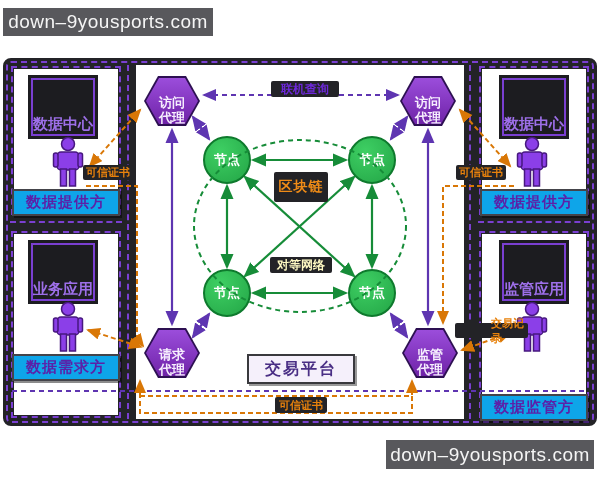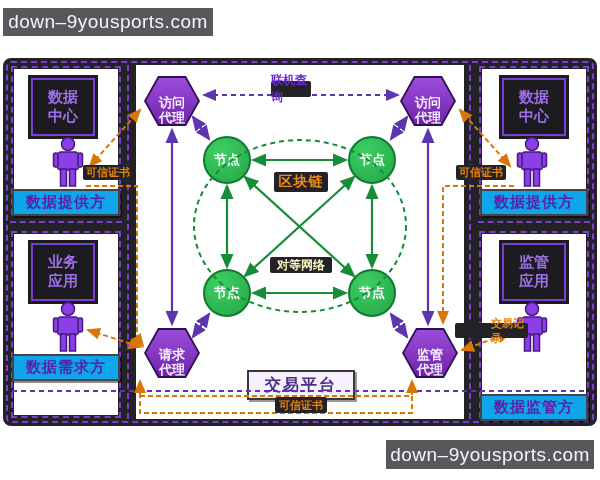--- a/index.html
+++ b/index.html
@@ -1,20 +1,20 @@
 <!DOCTYPE html>
 <html><head>
 <meta charset="utf-8">
 <style>
   html,body{margin:0;padding:0;}
   body{width:600px;height:480px;position:relative;background:#fff;overflow:hidden;
        font-family:"Liberation Sans","DejaVu Sans",sans-serif;}
   .abs{position:absolute;box-sizing:border-box;}
   .center{display:flex;align-items:center;justify-content:center;}
-  .col{flex-direction:column;}
+  .col{flex-direction:row;align-items:flex-end;}
 
   .watermark{background:#58585c;color:#f5f5f5;font-size:19px;letter-spacing:.5px;
              display:flex;align-items:center;justify-content:center;z-index:9;}
 
   .frame{left:3px;top:58px;width:594px;height:368px;border:7px solid #232327;border-radius:8px;z-index:1;}
   .frame::after{content:'';position:absolute;inset:-4px;border:2px dashed #7a3fd1;border-radius:5px;pointer-events:none;}
 
   .band{background:#232327;z-index:1;}
   .band-v::after{content:'';position:absolute;left:5px;top:0;bottom:0;border-left:2px dashed #7a3fd1;}
   .band-h::after{content:'';position:absolute;top:5px;left:0;right:0;border-top:2px dashed #7a3fd1;}
@@ -32,21 +32,21 @@
        clip-path:polygon(25% 0,75% 0,100% 50%,75% 100%,25% 100%,0 50%);}
   .hex .hx-inner{position:absolute;inset:2px;background:linear-gradient(180deg,#9b4ddb,#6f23a8);
        clip-path:polygon(25% 0,75% 0,100% 50%,75% 100%,25% 100%,0 50%);}
   .hex .hx-label{position:absolute;inset:0;color:#f6eefe;font-size:13px;font-weight:bold;line-height:1.15;
        display:flex;flex-direction:column;align-items:center;justify-content:flex-end;z-index:1;}
 
   .node{border-radius:50%;background:radial-gradient(circle at 35% 30%,#3ecf63,#23a546);
         border:2px solid #0e7a2d;color:#fff;font-size:13px;font-weight:bold;z-index:4;}
 
   .platform-box{background:#f5f0fb;border:2px solid #39393d;box-shadow:2px 2px 0 rgba(0,0,0,.4);
-        color:#4a2f85;font-size:16px;font-weight:bold;letter-spacing:2px;z-index:4;margin-top:16px;}
+        color:#4a2f85;font-size:16px;font-weight:bold;letter-spacing:2px;z-index:4;}
 
   .chip{z-index:6;font-weight:bold;display:flex;align-items:center;justify-content:center;
         background:#232327;border-radius:2px;}
   .chip-blockchain{color:#ef8b17;font-size:14px;letter-spacing:1px;}
   .chip-green{color:#fef9c3;font-size:12px;}
   .chip-purple{color:#6d28d9;font-size:12px;}
   .chip-orange{color:#e8820c;font-size:11px;}
 
   svg.wires{position:absolute;left:0;top:0;z-index:5;pointer-events:none;}
   .ln-pd{stroke:#5e35b1;stroke-width:2;stroke-dasharray:5 4;fill:none;}
@@ -214,19 +214,19 @@
   <path class="ln-o" d="M514 186 H443 V323" marker-end="url(#mO)"></path>
   <path class="ln-o" d="M88 330 L141 347" marker-start="url(#mO)" marker-end="url(#mO)"></path>
   <path class="ln-o" d="M510 333 L462 350" marker-start="url(#mO)" marker-end="url(#mO)"></path>
 
   <path class="ln-pd" d="M12 391 H588"></path>
   <path class="ln-o" d="M140 396 H412 V413 H140 Z"></path>
   <path class="ln-o" d="M140 395 V381" marker-end="url(#mO)"></path>
   <path class="ln-o" d="M412 395 V381" marker-end="url(#mO)"></path>
 </svg>
 
-<div class="abs chip chip-blockchain" style="left:274px;top:172px;width:54px;height:20px;">区块链</div>
+<div class="abs chip chip-blockchain" style="left:274px;top:172px;width:54px;height:30px;">区块链</div>
 <div class="abs chip chip-green" style="left:270px;top:257px;width:62px;height:16px;">对等网络</div>
-<div class="abs chip chip-purple" style="left:271px;top:81px;width:40px;height:16px;">联机查询</div>
+<div class="abs chip chip-purple" style="left:271px;top:81px;width:68px;height:16px;">联机查询</div>
 <div class="abs chip chip-orange" style="left:83px;top:165px;width:50px;height:15px;">可信证书</div>
 <div class="abs chip chip-orange" style="left:456px;top:165px;width:50px;height:15px;">可信证书</div>
 <div class="abs chip chip-orange" style="left:275px;top:397px;width:52px;height:16px;">可信证书</div>
 <div class="abs chip chip-orange" style="left:455px;top:323px;width:73px;height:15px;padding-left:36px;">交易记录</div>
 
 </body></html>

